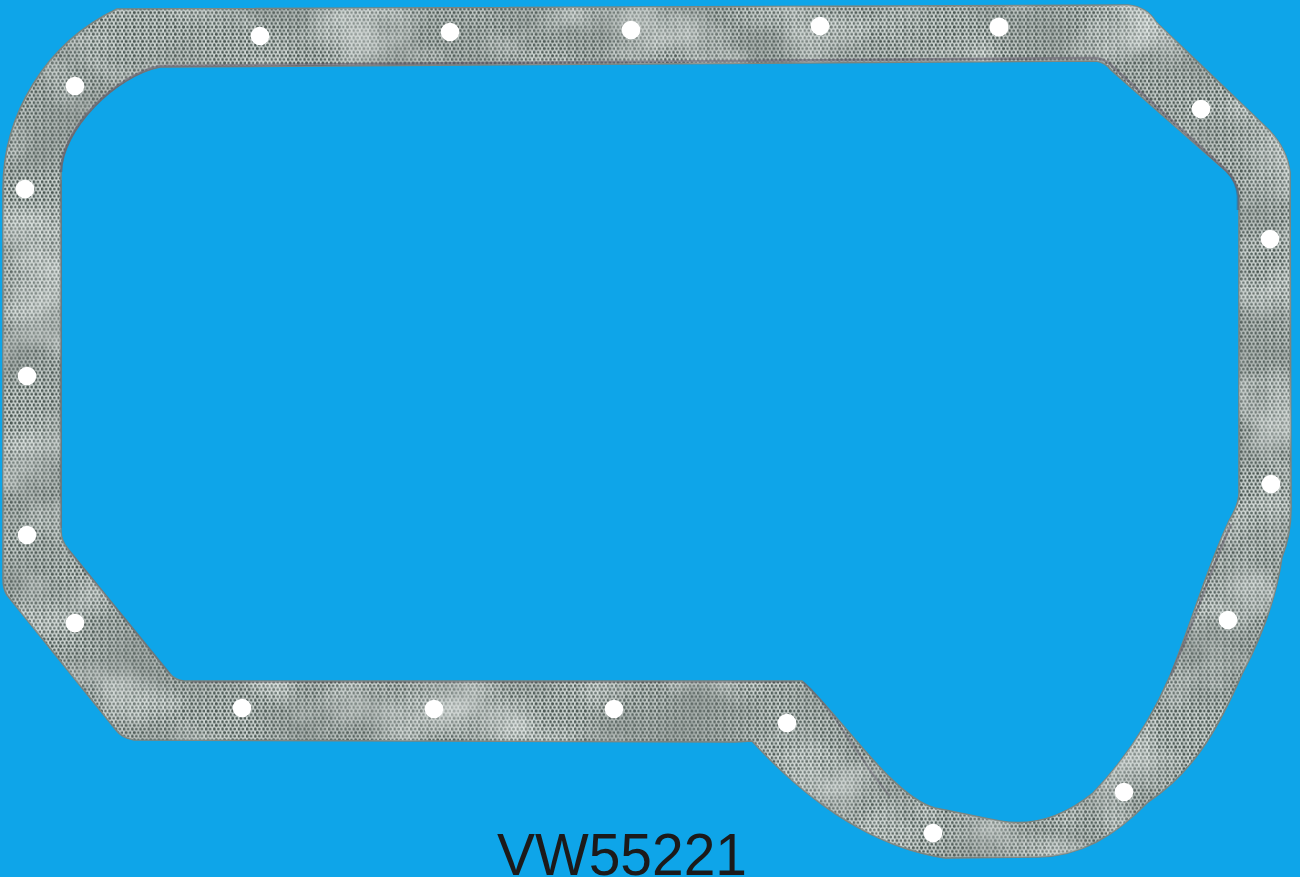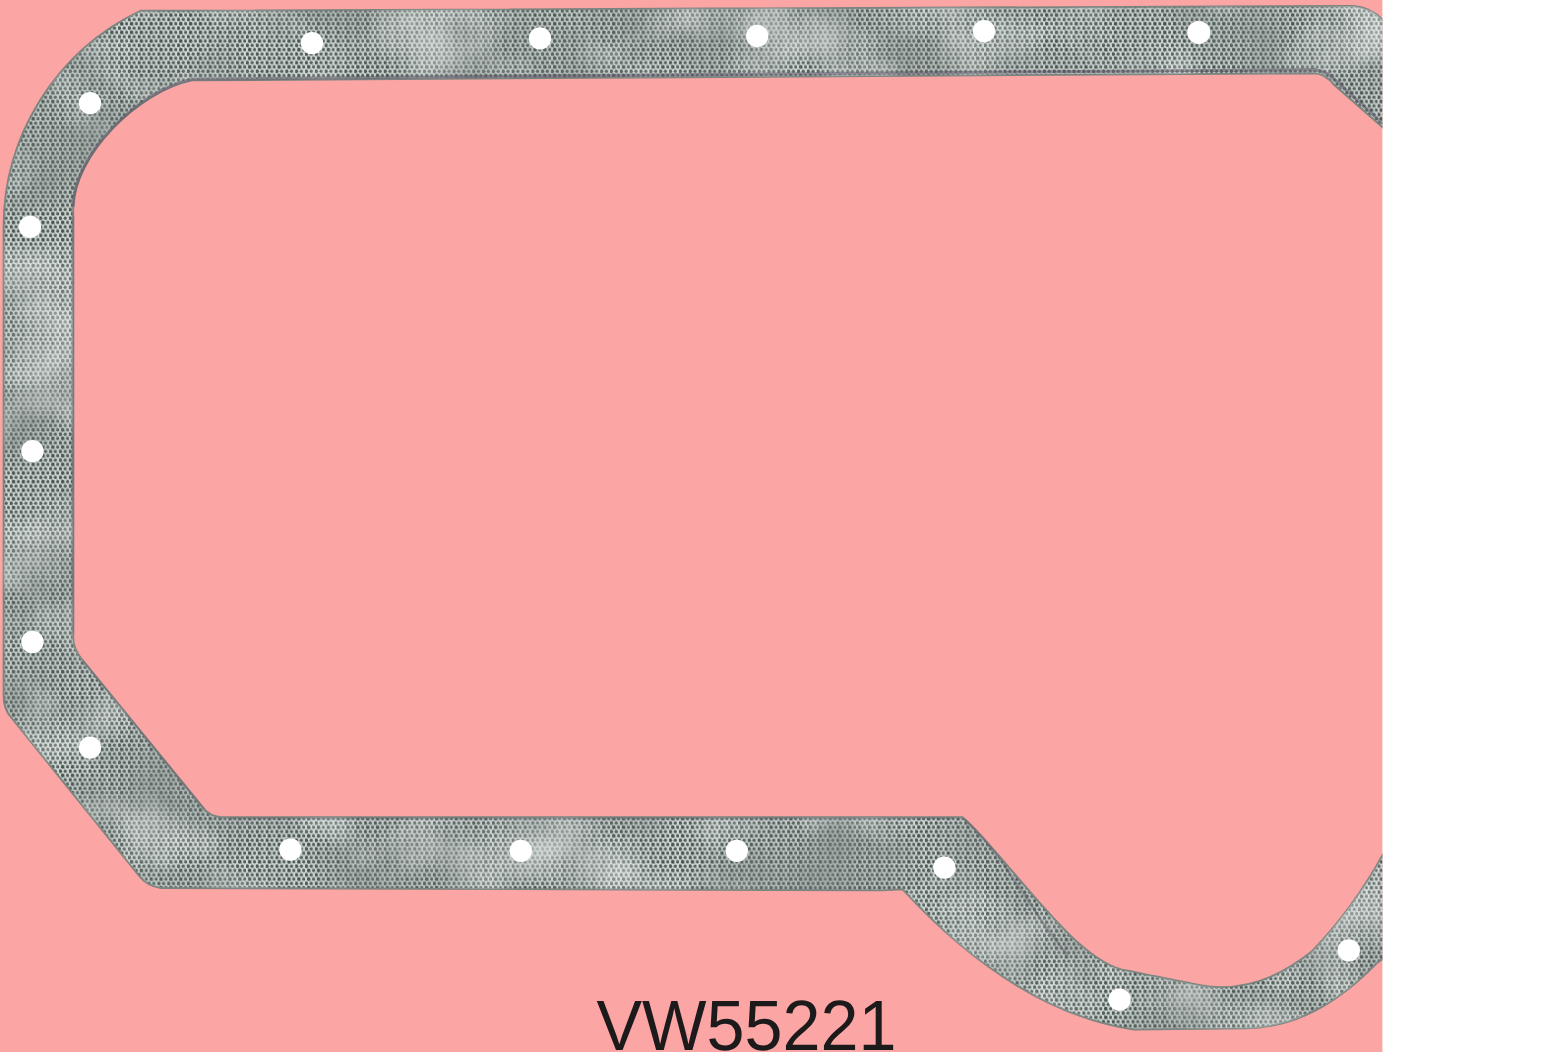--- a/index.html
+++ b/index.html
@@ -1,16 +1,16 @@
 <!DOCTYPE html>
 <html><head>
 <meta charset="utf-8">
 <style>
   html,body{margin:0;padding:0;background:#ffffff;}
-  #stage{position:relative;width:1152px;height:877px;background:#fca5a5;overflow:hidden;}
+  #stage{position:relative;width:1300px;height:877px;background:#0ea5e9;overflow:hidden;}
 </style>
 </head>
 <body>
 <div id="stage">
 <svg width="1300" height="877" viewBox="0 0 1300 877">
   <defs>
     <pattern id="tex" patternUnits="userSpaceOnUse" width="8.2" height="7.2">
       <rect width="8.2" height="7.2" fill="#cdd4d1"></rect>
       <circle cx="1.02" cy="1.8" r="1.5" fill="#4c5955"></circle>
       <circle cx="5.12" cy="1.8" r="1.36" fill="#525f5b"></circle>

